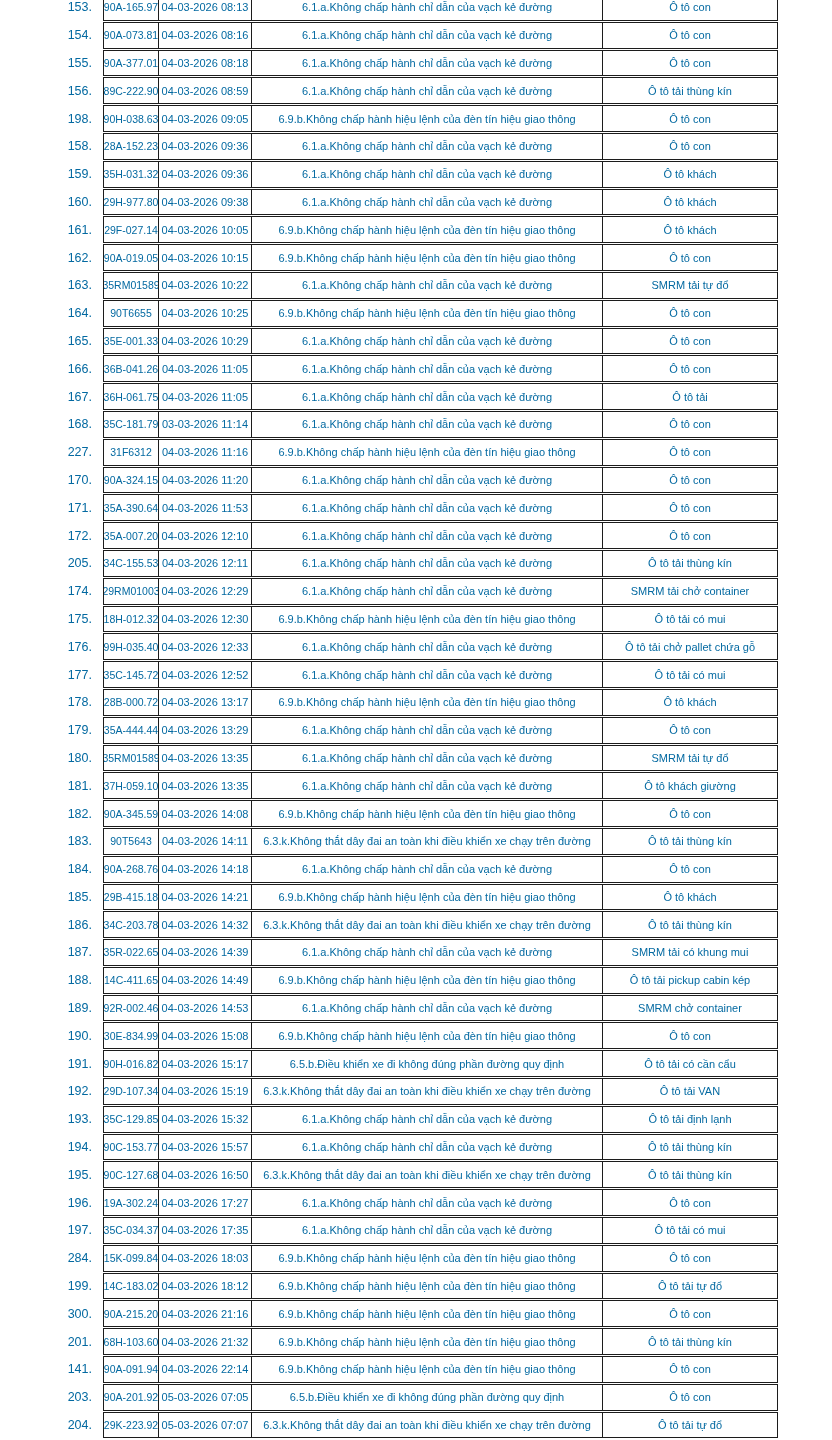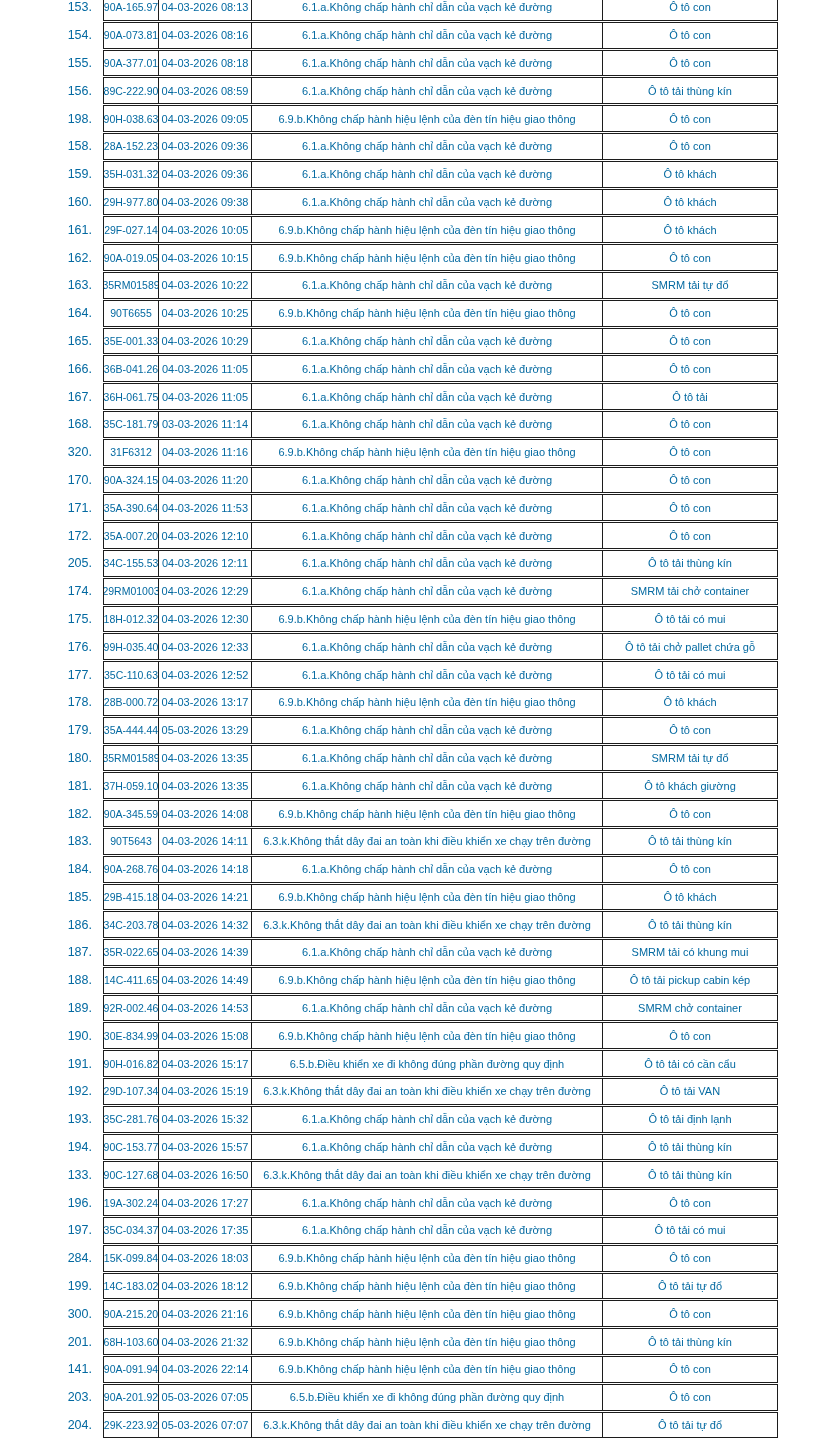--- a/index.html
+++ b/index.html
@@ -213,21 +213,21 @@
     <div class="cell num">168.</div>
     <div class="rowbox">
       <div class="cell plate">35C-181.79</div>
       <div class="cell date">03-03-2026 11:14</div>
       <div class="cell viol">6.1.a.Không chấp hành chỉ dẫn của vạch kẻ đường</div>
       <div class="cell veh">Ô tô con</div>
     </div>
   </div>
 
   <div class="row">
-    <div class="cell num">320.</div>
+    <div class="cell num">227.</div>
     <div class="rowbox">
       <div class="cell plate">31F6312</div>
       <div class="cell date">04-03-2026 11:16</div>
       <div class="cell viol">6.9.b.Không chấp hành hiệu lệnh của đèn tín hiệu giao thông</div>
       <div class="cell veh">Ô tô con</div>
     </div>
   </div>
 
   <div class="row">
     <div class="cell num">170.</div>
@@ -295,42 +295,42 @@
       <div class="cell plate">99H-035.40</div>
       <div class="cell date">04-03-2026 12:33</div>
       <div class="cell viol">6.1.a.Không chấp hành chỉ dẫn của vạch kẻ đường</div>
       <div class="cell veh">Ô tô tải chở pallet chứa gỗ</div>
     </div>
   </div>
 
   <div class="row">
     <div class="cell num">177.</div>
     <div class="rowbox">
-      <div class="cell plate">35C-110.63</div>
+      <div class="cell plate">35C-145.72</div>
       <div class="cell date">04-03-2026 12:52</div>
       <div class="cell viol">6.1.a.Không chấp hành chỉ dẫn của vạch kẻ đường</div>
       <div class="cell veh">Ô tô tải có mui</div>
     </div>
   </div>
 
   <div class="row">
     <div class="cell num">178.</div>
     <div class="rowbox">
       <div class="cell plate">28B-000.72</div>
       <div class="cell date">04-03-2026 13:17</div>
       <div class="cell viol">6.9.b.Không chấp hành hiệu lệnh của đèn tín hiệu giao thông</div>
       <div class="cell veh">Ô tô khách</div>
     </div>
   </div>
 
   <div class="row">
     <div class="cell num">179.</div>
     <div class="rowbox">
       <div class="cell plate">35A-444.44</div>
-      <div class="cell date">05-03-2026 13:29</div>
+      <div class="cell date">04-03-2026 13:29</div>
       <div class="cell viol">6.1.a.Không chấp hành chỉ dẫn của vạch kẻ đường</div>
       <div class="cell veh">Ô tô con</div>
     </div>
   </div>
 
   <div class="row">
     <div class="cell num">180.</div>
     <div class="rowbox">
       <div class="cell plate">35RM01589</div>
       <div class="cell date">04-03-2026 13:35</div>
@@ -455,39 +455,39 @@
       <div class="cell plate">29D-107.34</div>
       <div class="cell date">04-03-2026 15:19</div>
       <div class="cell viol">6.3.k.Không thắt dây đai an toàn khi điều khiển xe chạy trên đường</div>
       <div class="cell veh">Ô tô tải VAN</div>
     </div>
   </div>
 
   <div class="row">
     <div class="cell num">193.</div>
     <div class="rowbox">
-      <div class="cell plate">35C-281.76</div>
+      <div class="cell plate">35C-129.85</div>
       <div class="cell date">04-03-2026 15:32</div>
       <div class="cell viol">6.1.a.Không chấp hành chỉ dẫn của vạch kẻ đường</div>
       <div class="cell veh">Ô tô tải định lạnh</div>
     </div>
   </div>
 
   <div class="row">
     <div class="cell num">194.</div>
     <div class="rowbox">
       <div class="cell plate">90C-153.77</div>
       <div class="cell date">04-03-2026 15:57</div>
       <div class="cell viol">6.1.a.Không chấp hành chỉ dẫn của vạch kẻ đường</div>
       <div class="cell veh">Ô tô tải thùng kín</div>
     </div>
   </div>
 
   <div class="row">
-    <div class="cell num">133.</div>
+    <div class="cell num">195.</div>
     <div class="rowbox">
       <div class="cell plate">90C-127.68</div>
       <div class="cell date">04-03-2026 16:50</div>
       <div class="cell viol">6.3.k.Không thắt dây đai an toàn khi điều khiển xe chạy trên đường</div>
       <div class="cell veh">Ô tô tải thùng kín</div>
     </div>
   </div>
 
   <div class="row">
     <div class="cell num">196.</div>

